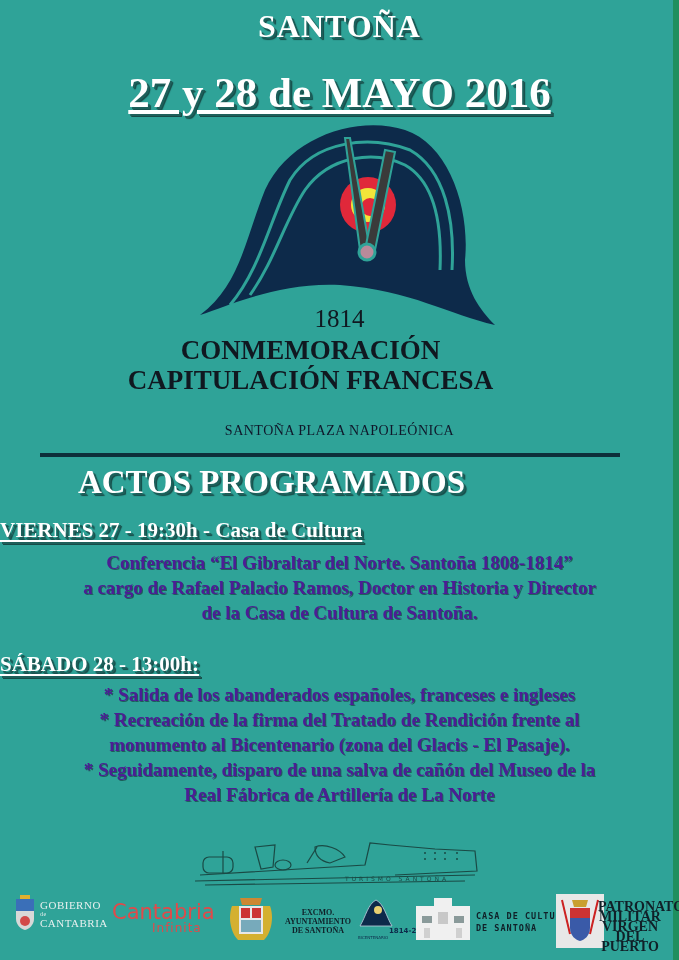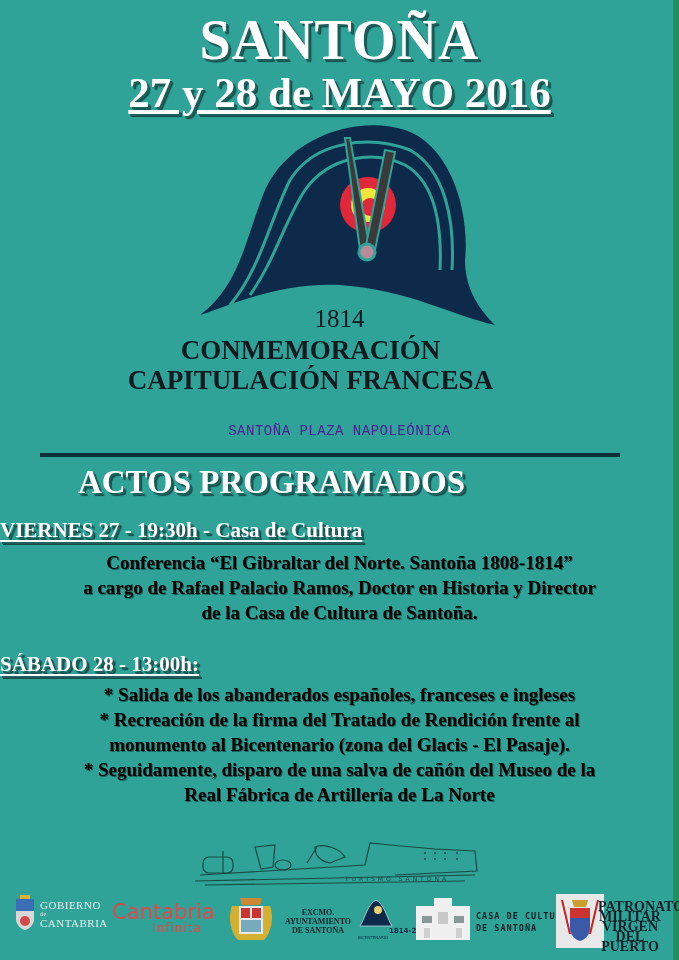--- a/index.html
+++ b/index.html
@@ -2,37 +2,37 @@
 <html><head>
 <meta charset="utf-8">
 <style>
   html, body { margin:0; padding:0; }
   body { width:679px; height:960px; background:#2fa398; overflow:hidden; position:relative;
          font-family:"Liberation Serif", serif; }
   .poster { position:absolute; left:0; top:0; width:679px; height:960px; background:#2fa398; }
   .edge-r { position:absolute; right:0; top:0; width:6px; height:960px; background:#1f8f5e; }
   .txt-shadow { color:#ffffff; text-shadow: 2px 2px 0 #1d5f5a, 3px 3px 1px #164b47; }
   .title1 { position:absolute; left:0; width:679px; top:8px; text-align:center; font-weight:bold;
-            font-size:56px; letter-spacing:1px; }
+            font-size:32px; letter-spacing:1px; }
   .title2 { position:absolute; left:0; width:679px; top:68px; text-align:center; font-weight:bold;
             font-size:43px;text-decoration:underline; }
   .hat { position:absolute; left:190px; top:110px; width:310px; height:220px; }
   .year { position:absolute; left:0; width:679px; top:305px; text-align:center; font-weight:normal;
           font-size:25px; color:#101820; }
   .conm { position:absolute; left:0; width:621px; top:335px; text-align:center; font-weight:bold;
           font-size:27px; color:#101820; line-height:30px; }
   .plaza { position:absolute; left:0; width:679px; top:423px; text-align:center;
-           font-family:Liberation Mono, monospace; font-size:14px; color:#4c1d95; letter-spacing:0.5px; }
+           font-family:Liberation Serif, serif; font-size:14px; color:#0f172a; letter-spacing:0.5px; }
   .divider { position:absolute; left:40px; top:453px; width:580px; height:4px; background:#0d2f3a; }
   .actos { position:absolute; left:0; width:543px; top:464px; text-align:center; font-weight:bold;
            font-size:33px; }
   .dayhead { position:absolute; left:0; width:679px; text-align:left; font-weight:bold; font-size:21px;
              text-decoration:underline; text-underline-offset:3px; }
   .body-lines { position:absolute; left:0; width:679px; text-align:center; font-weight:bold; font-size:19px;
-                color:#000000; text-shadow: 1px 1px 0 #1d5f5a; line-height:25px; }
+                color:#4c1d95; text-shadow: 1px 1px 0 #1d5f5a; line-height:25px; }
   .body-lines div { white-space:nowrap; }
   .turismo { position:absolute; left:195px; top:835px; width:290px; height:55px; }
   .logos { position:absolute; left:0; top:890px; width:679px; height:70px; }
   .logo { position:absolute; }
   .gob-text { font-size:11px; color:#e8f0ef; line-height:12px; letter-spacing:0.5px; }
   .cant-text { font-family:"DejaVu Sans", sans-serif; color:#e04a4a; }
   .small-serif { font-weight:bold; font-size:8px; color:#102028; text-align:center; line-height:9px; }
   .casa-text { font-family:"DejaVu Sans Mono", monospace; font-weight:bold; font-size:8.5px; color:#102028; line-height:12px; letter-spacing:1px; }
 </style>
 </head>

